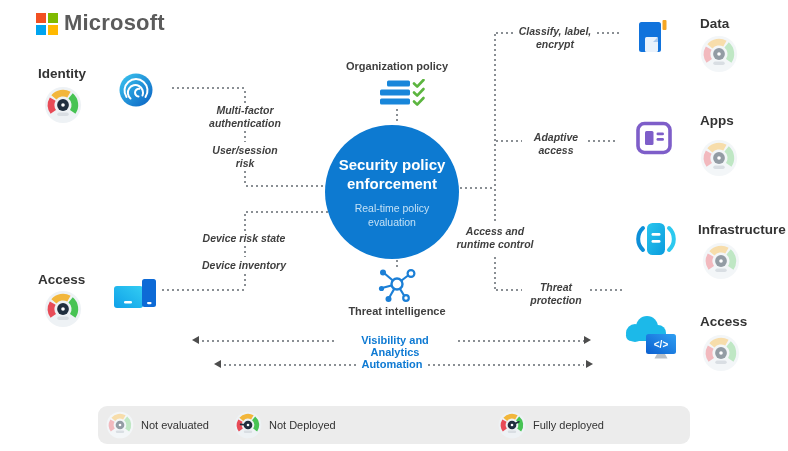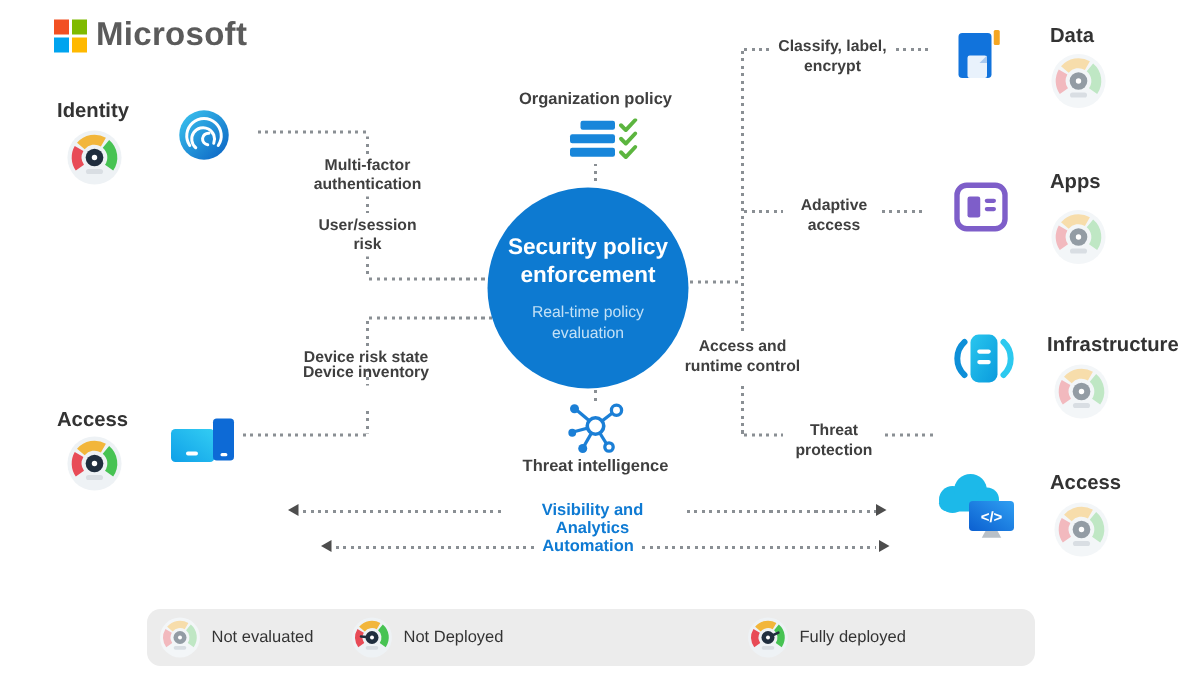--- a/index.html
+++ b/index.html
@@ -1,21 +1,21 @@
 <!DOCTYPE html>
 <html><head>
 <meta charset="utf-8">
 <style>
   html,body{margin:0;padding:0;background:#fff;}
   .canvas{position:relative;width:788px;height:451px;background:#fff;
     font-family:"Liberation Sans",sans-serif;overflow:hidden;}
   .abs{position:absolute;}
   .hdots{height:2px;background:repeating-linear-gradient(90deg,#8a8f94 0 2px,transparent 2px 5px);}
   .vdots{width:2px;background:repeating-linear-gradient(180deg,#8a8f94 0 2px,transparent 2px 5px);}
-  .lbl{font-size:10.5px;font-weight:600;color:#3f3f3f;text-align:center;line-height:1.22;}
+  .lbl{font-size:10.5px;font-weight:600;color:#3f3f3f;text-align:center;line-height:1.22;font-style:italic;}
   .pillar{font-size:13.5px;font-weight:600;color:#333;}
   .node-lbl{font-size:11px;font-weight:600;color:#3f3f3f;text-align:center;}
   .band-lbl{font-size:11px;font-weight:700;color:#0e7ad3;text-align:center;}
   .circle{left:325px;top:125px;width:134px;height:134px;border-radius:50%;background:#0d7ad1;
     color:#fff;display:flex;flex-direction:column;align-items:center;justify-content:center;
     text-align:center;padding:0;box-sizing:border-box;}
   .circle .title{font-size:15px;font-weight:700;line-height:1.3;}
   .circle .sub{font-size:10.5px;color:#c3e1f6;margin-top:7px;line-height:1.35;font-weight:400;width:100px;}
   .mslogo{left:36px;top:13px;display:grid;grid-template-columns:10px 10px;grid-template-rows:10px 10px;gap:2px;}
   .mslogo span{width:10px;height:10px;display:block;}
@@ -99,21 +99,21 @@
       <rect x="12" y="27" width="8" height="2.6" rx="1.3" fill="#fff"></rect>
       <rect x="30" y="5" width="14" height="28" rx="2.5" fill="#0d6ad6"></rect>
       <rect x="35" y="28" width="4.6" height="2.2" rx="1.1" fill="#fff"></rect>
     </svg>
   </div>
 
   <div class="abs hdots" style="left:246px;top:211px;width:82px;"></div>
   <div class="abs vdots" style="left:244px;top:214px;height:17px;"></div>
   <div class="abs lbl" style="left:194px;top:232px;width:100px;">Device risk state</div>
   <div class="abs vdots" style="left:244px;top:246px;height:11px;"></div>
-  <div class="abs lbl" style="left:190px;top:242px;width:108px;">Device inventory</div>
+  <div class="abs lbl" style="left:190px;top:259px;width:108px;">Device inventory</div>
   <div class="abs vdots" style="left:244px;top:274px;height:15px;"></div>
   <div class="abs hdots" style="left:162px;top:289px;width:82px;"></div>
 
   <div class="abs node-lbl" style="left:337px;top:60px;width:120px;">Organization policy</div>
   <div class="abs" style="left:376px;top:79px;">
     <svg width="56" height="28" viewBox="0 0 56 28">
       <g fill="#1886da">
         <rect x="11" y="1.5" width="23" height="6" rx="1.5"></rect>
         <rect x="4" y="10.5" width="30" height="6" rx="1.5"></rect>
         <rect x="4" y="19.5" width="30" height="6" rx="1.5"></rect>

